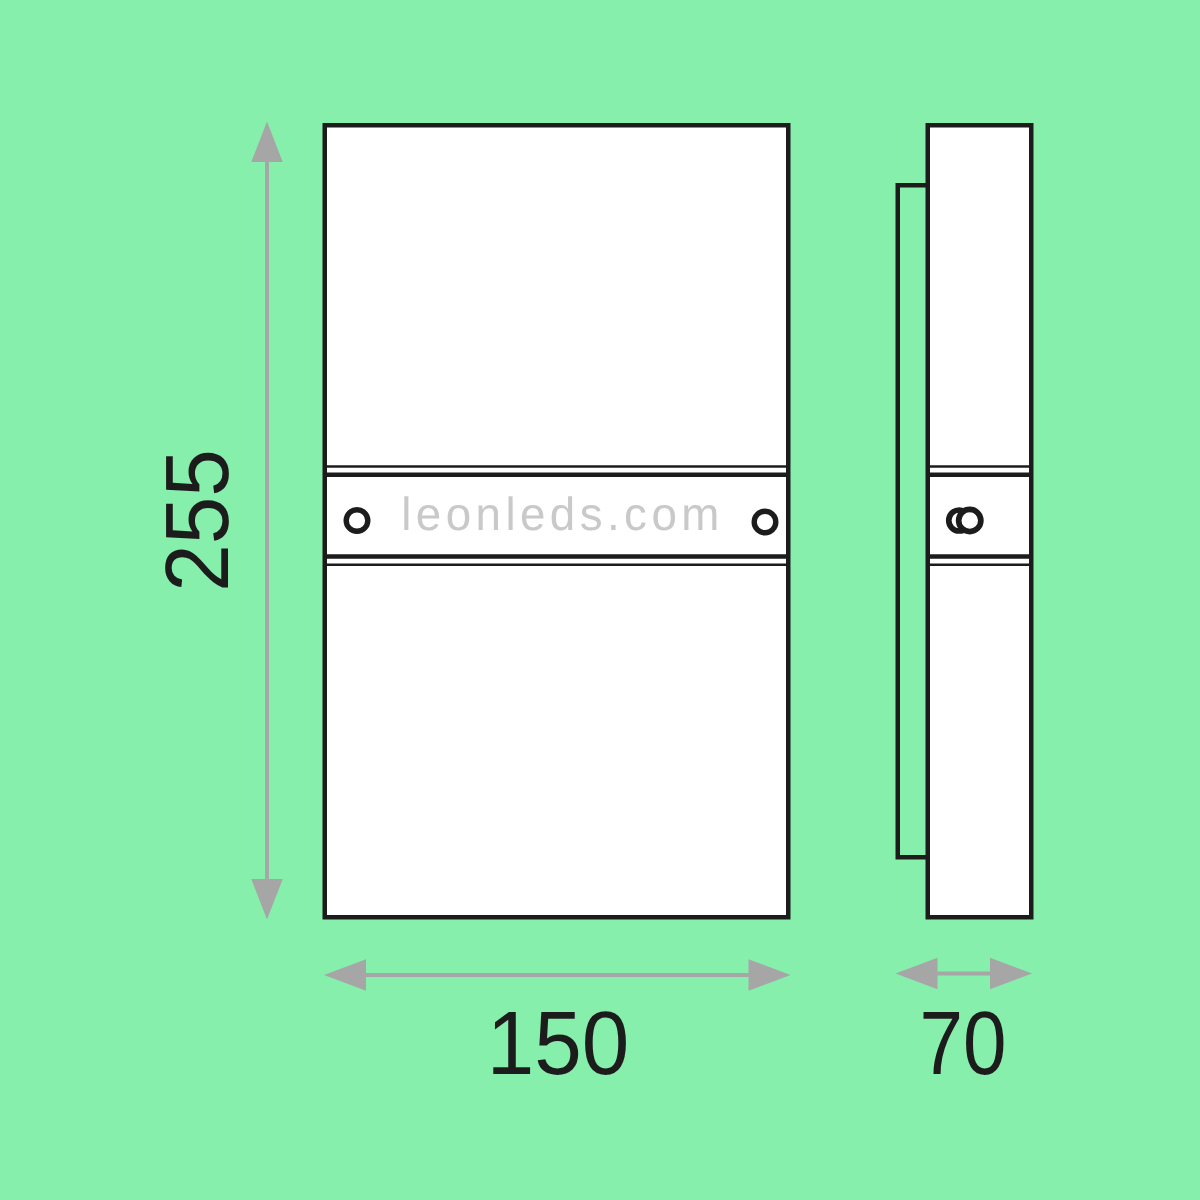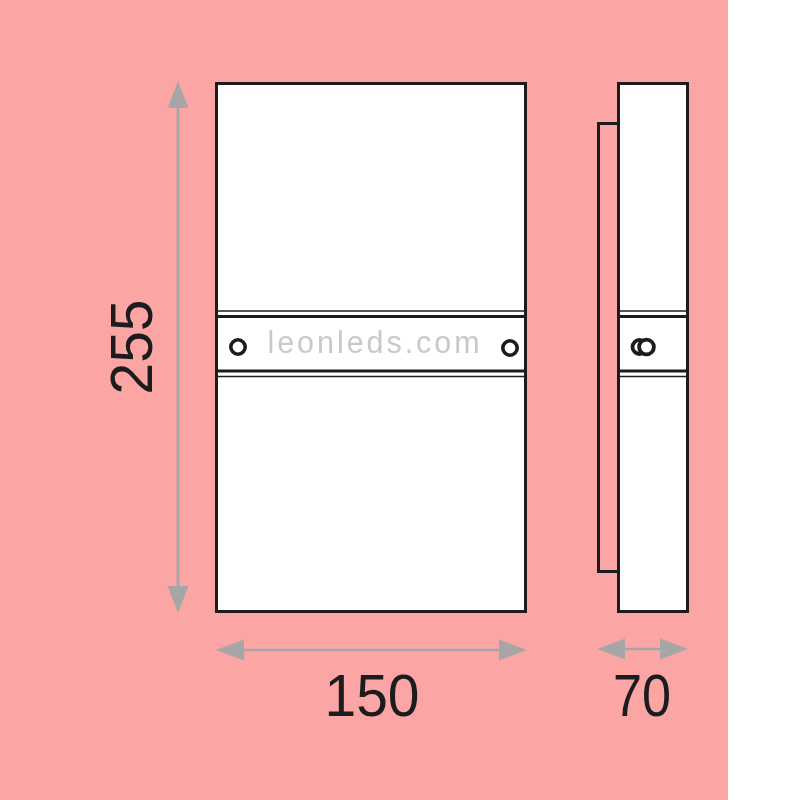--- a/index.html
+++ b/index.html
@@ -6,23 +6,23 @@
     margin: 0;
     padding: 0;
     background: #ffffff;
     width: 800px;
     height: 800px;
     overflow: hidden;
     font-family: "Liberation Sans", sans-serif;
   }
   .stage {
     position: relative;
-    width: 728px;
+    width: 800px;
     height: 800px;
-    background: #fca5a5;
+    background: #86efac;
   }
   svg { display: block; }
   .dim-label {
     font-family: "Liberation Sans", sans-serif;
     font-weight: 300;
     font-size: 60px;
     fill: #1c1c1c;
   }
   .watermark {
     font-family: "Liberation Sans", sans-serif;

